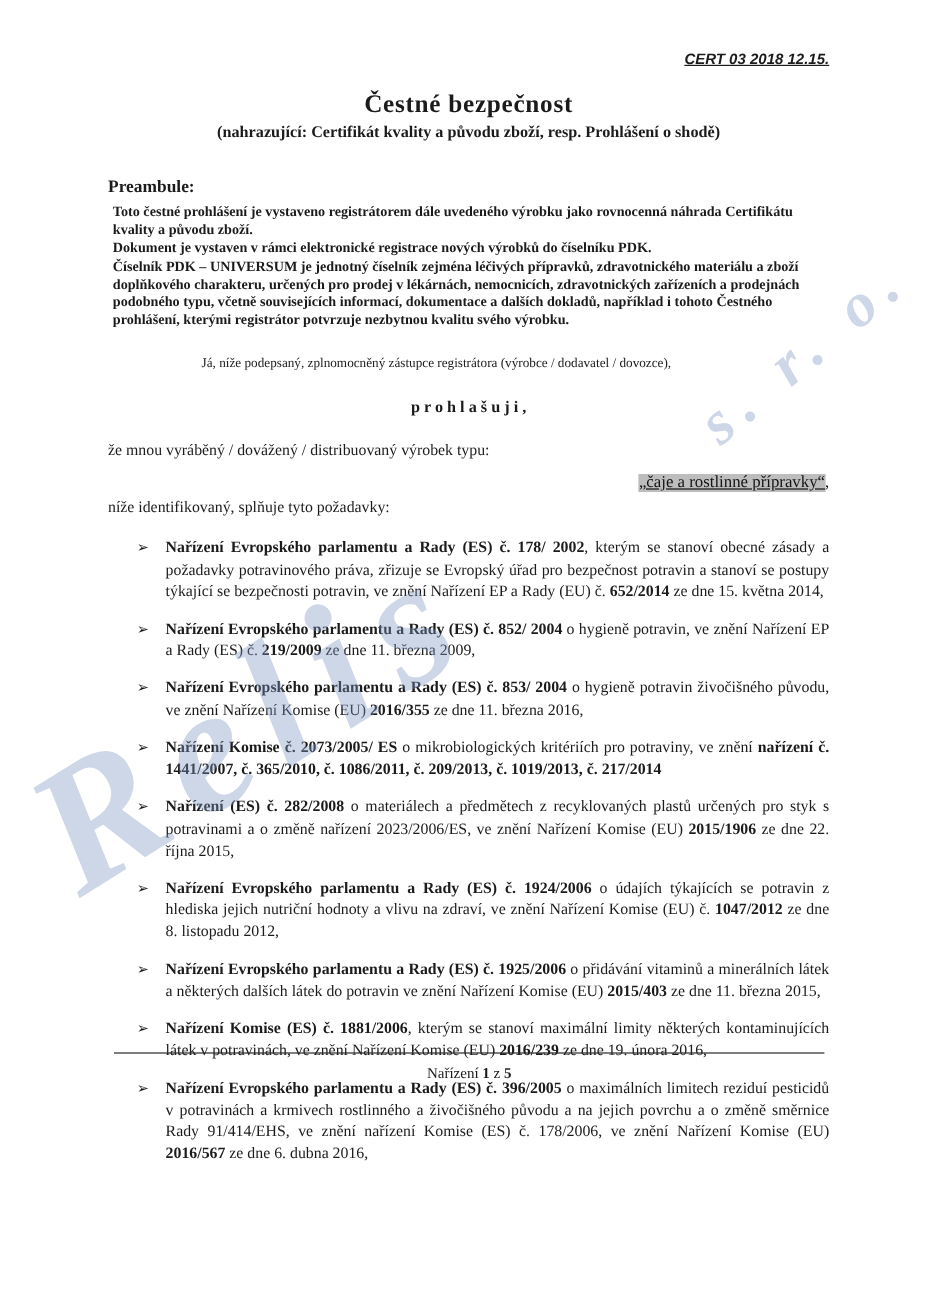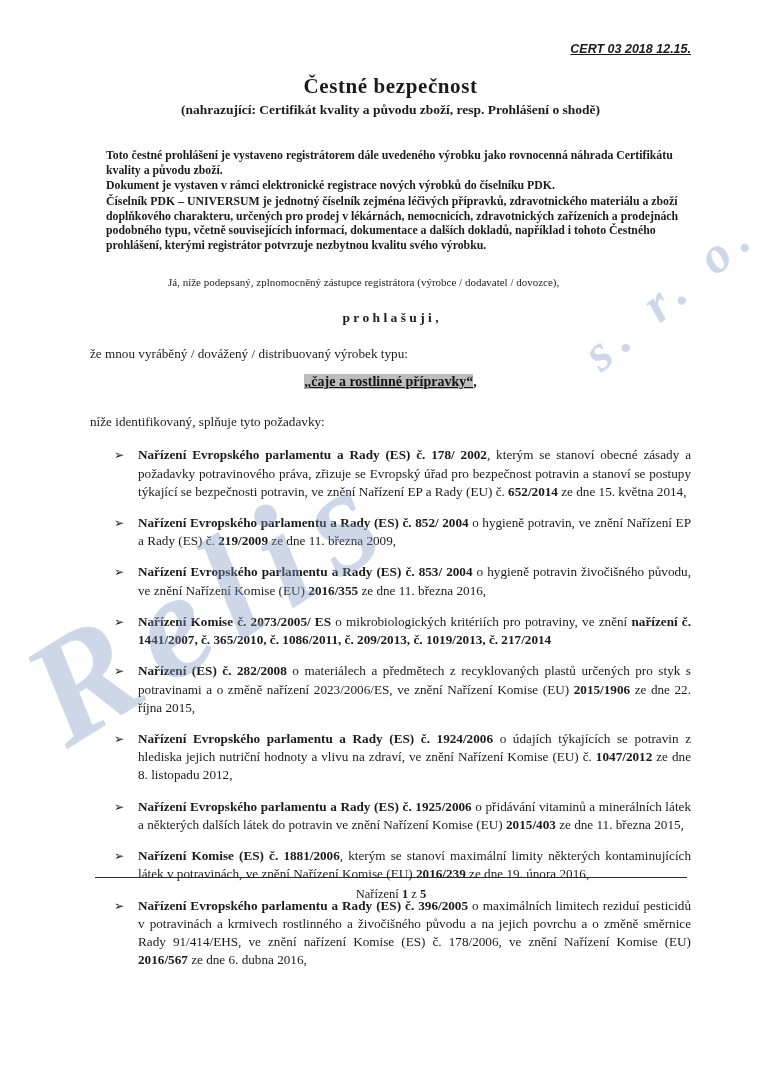--- a/index.html
+++ b/index.html
@@ -43,41 +43,41 @@
   }
   .preamble-heading {
     font-size: 14.5px;
     font-weight: bold;
     margin: 0 0 4px 0;
   }
   .pre-par {
     font-size: 11.8px;
     font-weight: bold;
     line-height: 1.24;
-    margin: 0 0 1px 16px;
+    margin: 0 0 1px 4px;
   }
   .declaration-intro {
     font-size: 11px;
     margin: 24px 0 0 78px;
   }
   .declaration-verb {
     text-align: center;
     font-size: 13.5px;
     font-weight: bold;
     margin: 22px 0 20px 0;
   }
   .product-intro {
     font-size: 13.2px;
     margin: 0 0 12px 0;
   }
   .product-type-line {
-    text-align: center;
+    text-align: right;
     font-size: 14px;
-    font-weight: bold;
-    margin: 0 0 24px 0;
+    font-weight: normal;
+    margin: 0 0 4px 0;
   }
   .product-type {
     background: #bdbdbd;
     text-decoration: underline;
     color: #141414;
   }
   .requirements-intro {
     font-size: 13.2px;
     margin: 0 0 16px 0;
   }
@@ -142,20 +142,21 @@
 </head>
 <body>
 
 <div class="page">
 
   <div class="header-ref">CERT 03 2018 12.15.</div>
 
   <h1 class="title">Čestné bezpečnost</h1>
   <div class="subtitle">(nahrazující: Certifikát kvality a původu zboží, resp. Prohlášení o shodě)</div>
 
+  <div class="preamble-heading">Preambule:</div>
   <div id="preamble-paragraphs">
       <p class="pre-par">Toto čestné prohlášení je vystaveno registrátorem dále uvedeného výrobku jako rovnocenná náhrada Certifikátu kvality a původu zboží.</p>
       <p class="pre-par">Dokument je vystaven v rámci elektronické registrace nových výrobků do číselníku PDK.</p>
       <p class="pre-par">Číselník PDK – UNIVERSUM je jednotný číselník zejména léčivých přípravků, zdravotnického materiálu a zboží doplňkového charakteru, určených pro prodej v lékárnách, nemocnicích, zdravotnických zařízeních a prodejnách podobného typu, včetně souvisejících informací, dokumentace a dalších dokladů, například i tohoto Čestného prohlášení, kterými registrátor potvrzuje nezbytnou kvalitu svého výrobku.</p>
     </div>
 
   <p class="declaration-intro">Já, níže podepsaný, zplnomocněný zástupce registrátora (výrobce / dodavatel / dovozce),</p>
 
   <p class="declaration-verb">p r o h l a š u j i ,</p>
 

